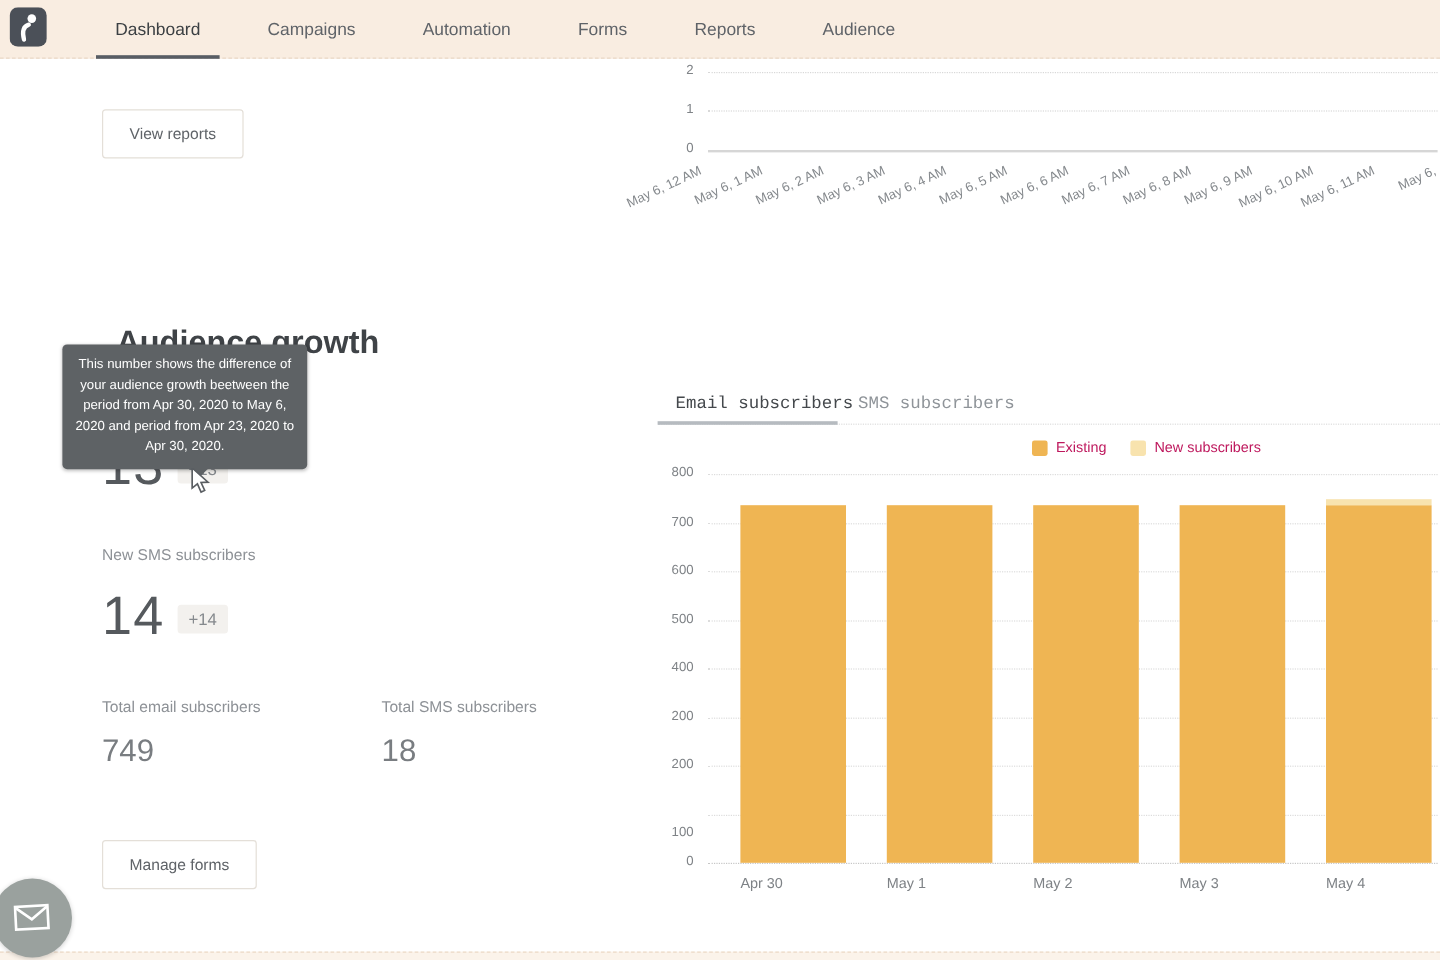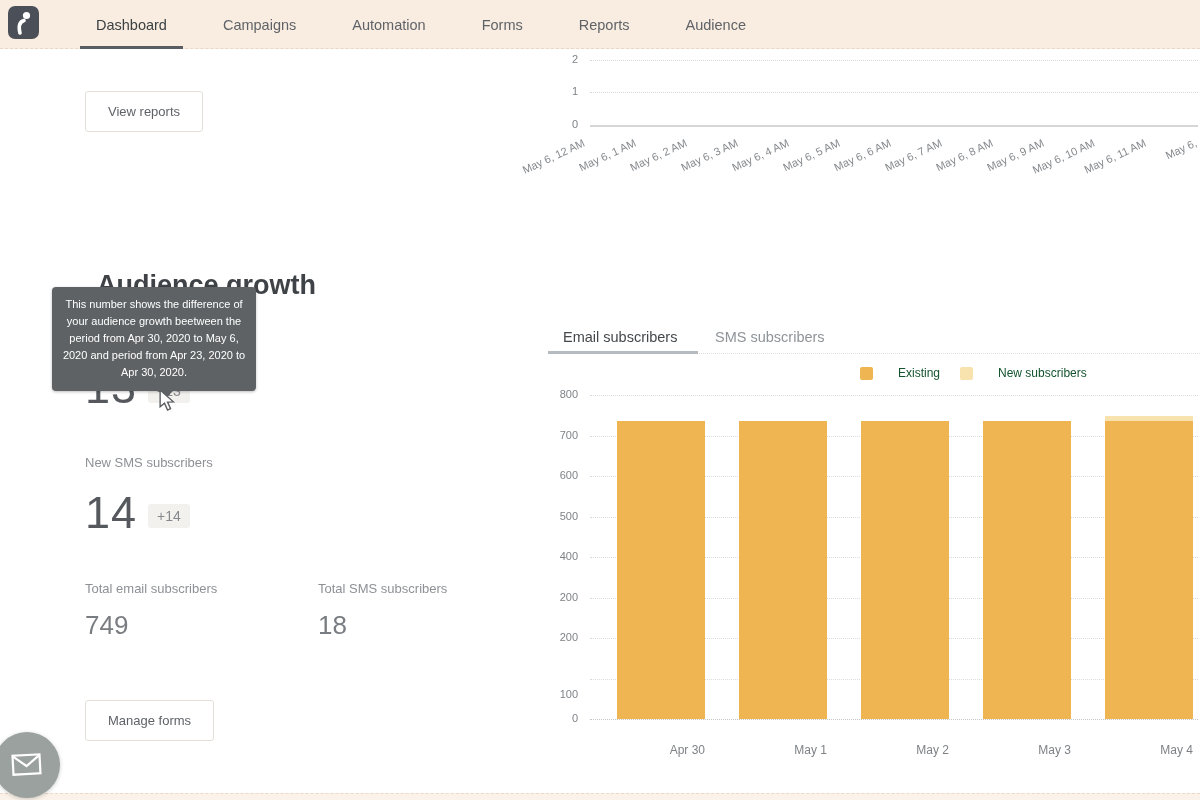--- a/index.html
+++ b/index.html
@@ -47,36 +47,36 @@
   .delta-badge { position:absolute; background:#f3f1ee; color:#85898d; font-size:14px;
                  padding:4px 9px; border-radius:3px; }
   .stat-label { position:absolute; font-size:13px; color:#8d9196; }
   .total-value { position:absolute; font-size:26px; color:#797d81; }
 
   #cursor { position:absolute; left:158px; top:390px; z-index:11; }
 
   
   .panel-tabs-line { position:absolute; left:548px; top:353px; width:652px; height:0;
                      border-top:1px dotted #dddddd; }
-  .panel-tab { position:absolute; top:329px; font-size:14.5px; cursor:pointer; }
+  .panel-tab { position:absolute; top:329px; font-size:14.5px; cursor:pointer;font-family:Liberation Mono, monospace; }
   .panel-tab.active { color:#44484c; }
   .panel-tab.inactive { color:#8f9499; }
   .panel-tab-underline { position:absolute; left:548px; top:351px; width:150px; height:3px;
                      background:#b6bbc0; }
 
   .legend { position:absolute; left:860px; top:366px; display:flex; gap:20px; align-items:center; }
-  .legend-item { display:flex; align-items:center; gap:25px; font-size:12px; color:#14532d; }
+  .legend-item { display:flex; align-items:center; gap:7px; font-size:12px; color:#be185d; }
   .legend-swatch { width:13px; height:13px; border-radius:2px; }
 
   #bar-chart { position:absolute; left:548px; top:385px; width:652px; height:375px; }
   .bc-ylabel { position:absolute; width:30px; text-align:right; font-size:11px; color:#7f8387; }
   .bc-grid { position:absolute; left:42px; width:608px; height:0; border-top:1px dotted #dcdcdc; }
   .bc-grid.baseline { border-top:1px dotted #c6c6c6; }
   .bc-bar { position:absolute; }
-  .bc-xlabel { position:absolute; width:88px; text-align:right; font-size:12px; color:#7e8286;margin-top:14px; }
+  .bc-xlabel { position:absolute; width:88px; text-align:left; font-size:12px; color:#7e8286; }
 
   .dotted-fill { background-image:radial-gradient(#efcf8e 22%, transparent 23%);
                  background-size:4px 4px; }
 
   
   #fab { position:absolute; left:-6px; top:732px; width:66px; height:66px; border-radius:50%;
          background:#9aa19e; display:flex; align-items:center; justify-content:center;
          cursor:pointer; z-index:6; box-shadow:0 1px 4px rgba(0,0,0,.2); }
   .bottom-strip { position:absolute; left:0; bottom:0; width:1200px; height:7px;
                   background:#fbf3ea; border-top:1px dashed #ecd9c6; }

